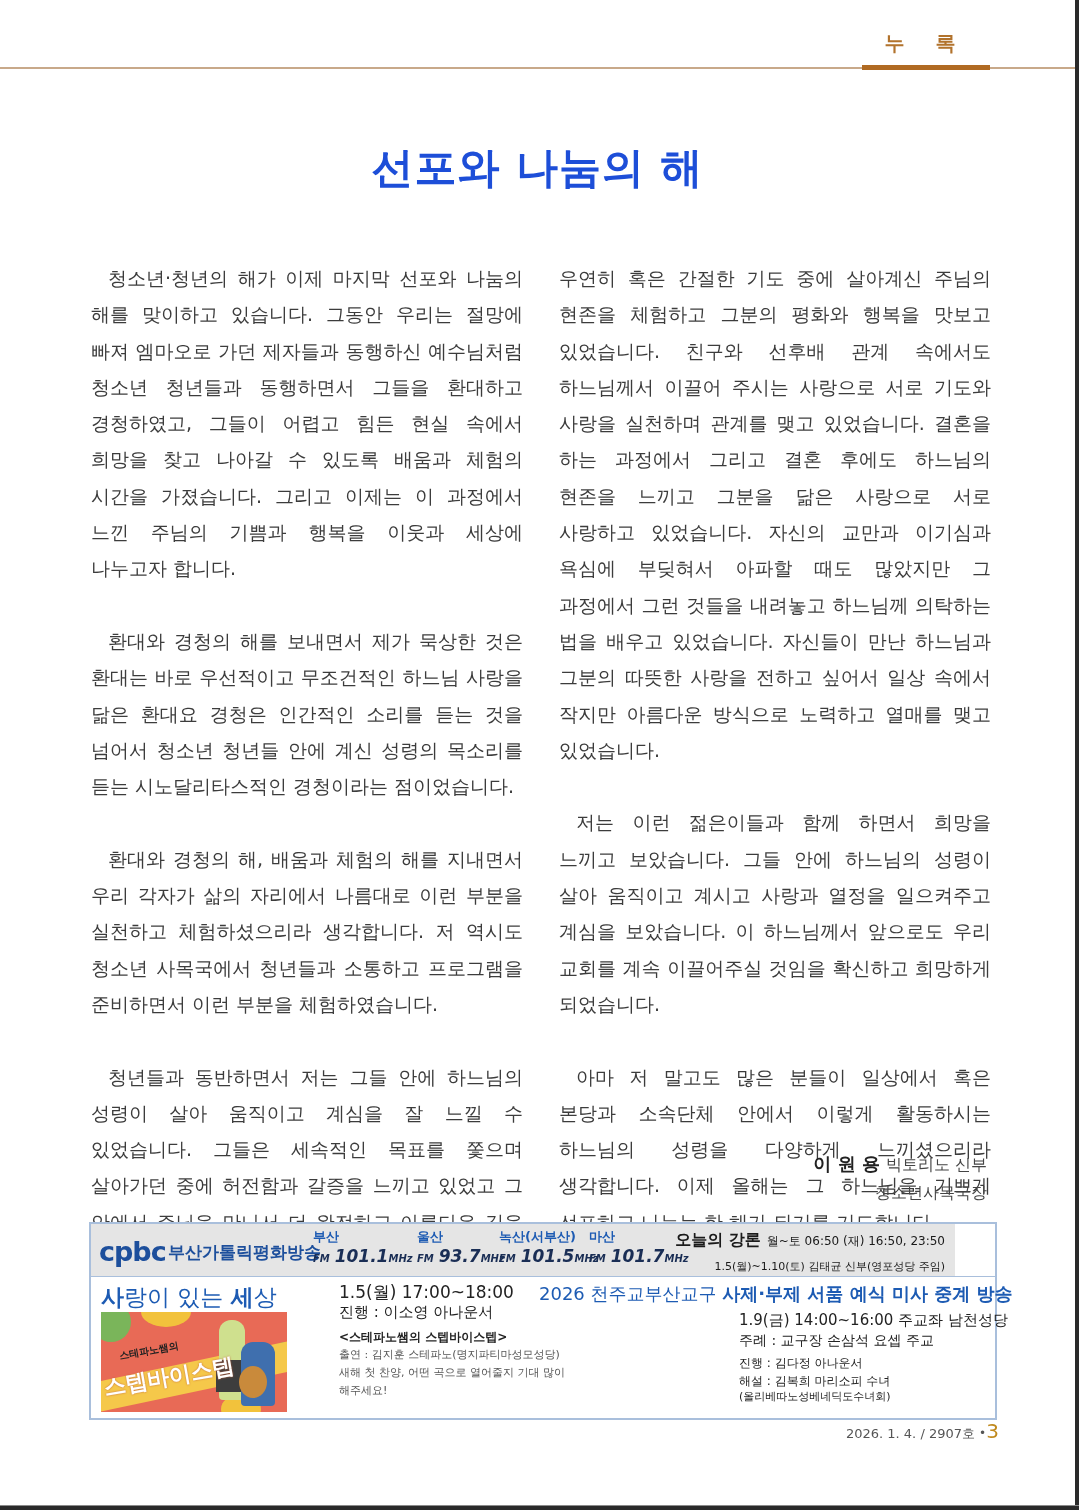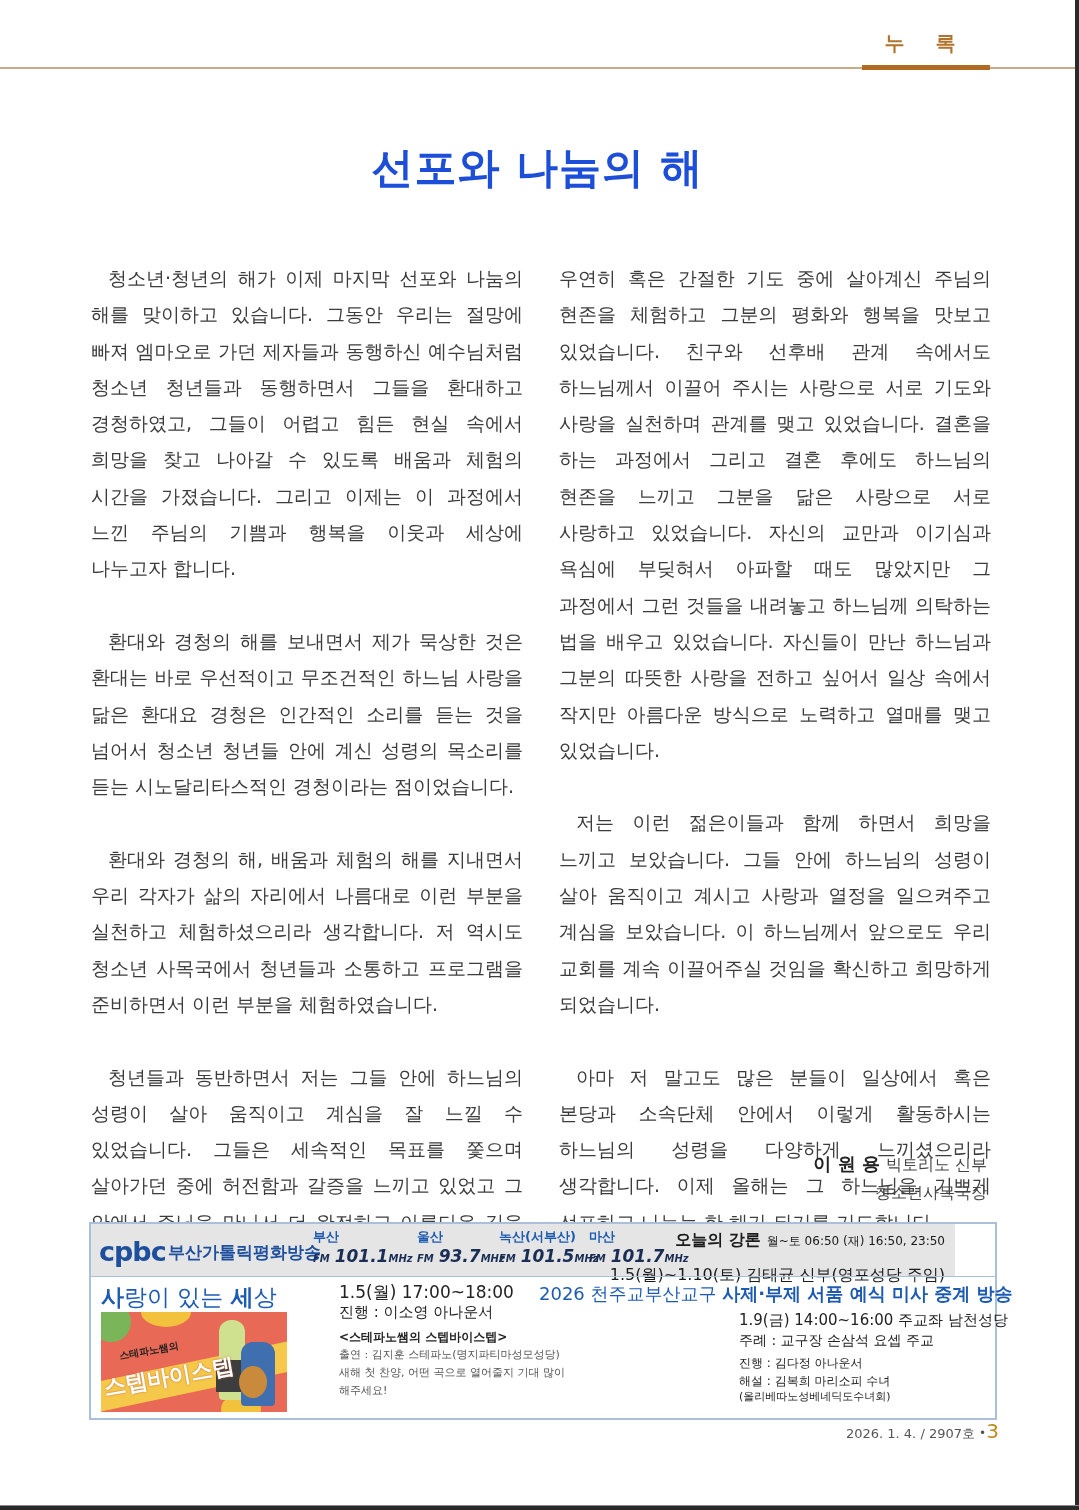--- a/index.html
+++ b/index.html
@@ -43,21 +43,21 @@
   .ad-logo { position:absolute; left:8px; top:12px; font-size:27px; font-weight:bold; color:#1d4f9c; letter-spacing:-1px; }
   .ad-station { position:absolute; left:77px; top:17px; font-size:17px; font-weight:bold; color:#1d4f9c; }
   .freq { position:absolute; top:4px; }
   .freq-city { font-size:13px; font-weight:bold; color:#1d5bb3; display:block; }
   .freq-val { font-size:14px; font-style:italic; font-weight:bold; color:#1a2e55; white-space:nowrap; }
   .freq-val .big { font-size:17px; }
   .freq-val .sm { font-size:10px; }
   .ad-lecture { position:absolute; right:10px; top:6px; text-align:right; color:#1a1a1a; }
   .lec-title { font-size:16px; font-weight:bold; margin-right:6px; }
   .lec-time { font-size:12px; }
-  .lec-line2 { font-size:16px; display:block; margin-top:14px; }
+  .lec-line2 { font-size:11px; display:block; margin-top:8px; }
 
   .ad-divider { position:absolute; left:0; top:52px; width:904px; height:1px; background:#a9bfdc; }
 
   .prog-title { position:absolute; left:10px; top:58px; font-size:23px; font-weight:bold; color:#1d5bb3; }
   .prog-img { position:absolute; left:10px; top:88px; width:186px; height:100px; background:#e86a56; overflow:hidden; }
   .blob1 { position:absolute; left:-10px; top:-10px; width:40px; height:40px; border-radius:50%; background:#7ab55a; }
   .blob2 { position:absolute; left:40px; top:-15px; width:50px; height:30px; border-radius:50%; background:#f2c23c; }
   .blob3 { position:absolute; left:120px; top:82px; width:40px; height:30px; border-radius:50%; background:#f2c23c; }
   .blob4 { position:absolute; left:170px; top:30px; width:30px; height:30px; border-radius:50%; background:#7ab55a; }
   .stripe { position:absolute; left:-10px; top:48px; width:220px; height:30px; background:#f5c84a; transform:rotate(-12deg); }

